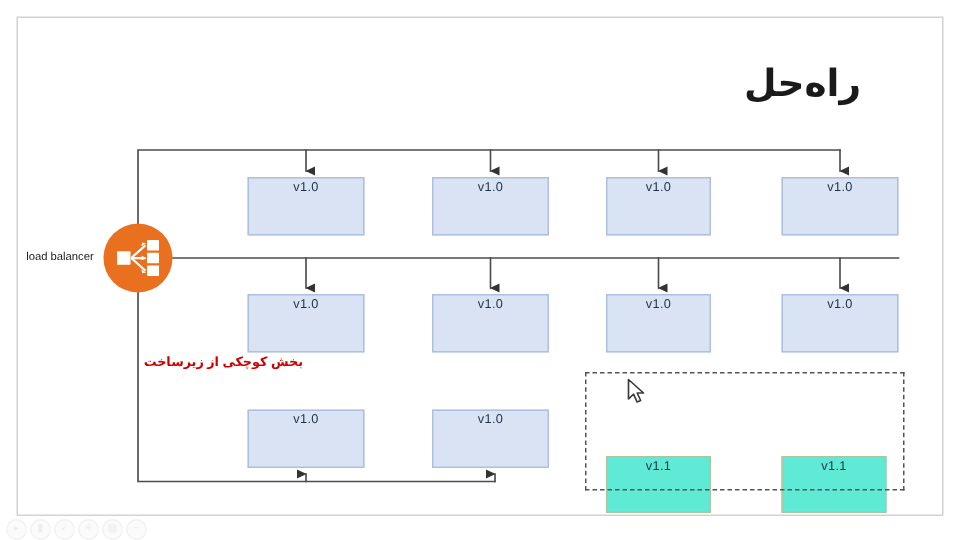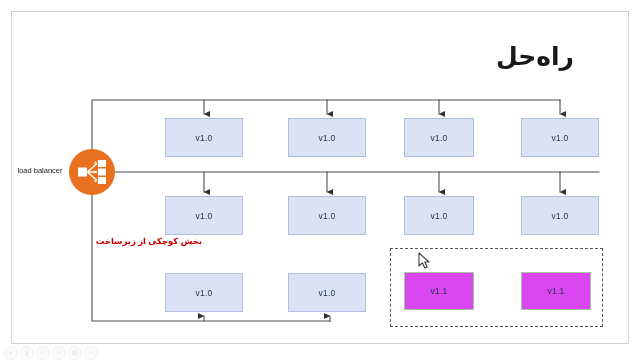--- a/index.html
+++ b/index.html
@@ -22,25 +22,25 @@
     font-size:25px;font-weight:bold;color:#1a1a1a;
     direction:rtl;letter-spacing:0px;line-height:1;
   }
 
   
   svg.wires{position:absolute;left:0;top:0;width:640px;height:360px;overflow:visible;}
 
   
   .node{
     position:absolute;box-sizing:border-box;
-    display:flex;align-items:center;justify-content:center;
+    display:flex;justify-content:center;
     font-size:8.5px;color:#20344d;letter-spacing:.2px;
   }
   .node.blue{background:#dae3f3;border:1px solid #aebfe0;}
-  .node.green{background:#d946ef;border:1px solid #a9c79f;}
+  .node.green{background:#5eead4;border:1px solid #a9c79f;margin-top:32px;}
 
   
   .lb-circle{
     position:absolute;left:69px;top:149px;width:46px;height:46px;
     border-radius:50%;background:#e8701f;
   }
   .lb-label{
     position:absolute;left:10px;top:166px;width:60px;
     font-size:7.5px;color:#1a1a1a;text-align:center;white-space:nowrap;
   }

